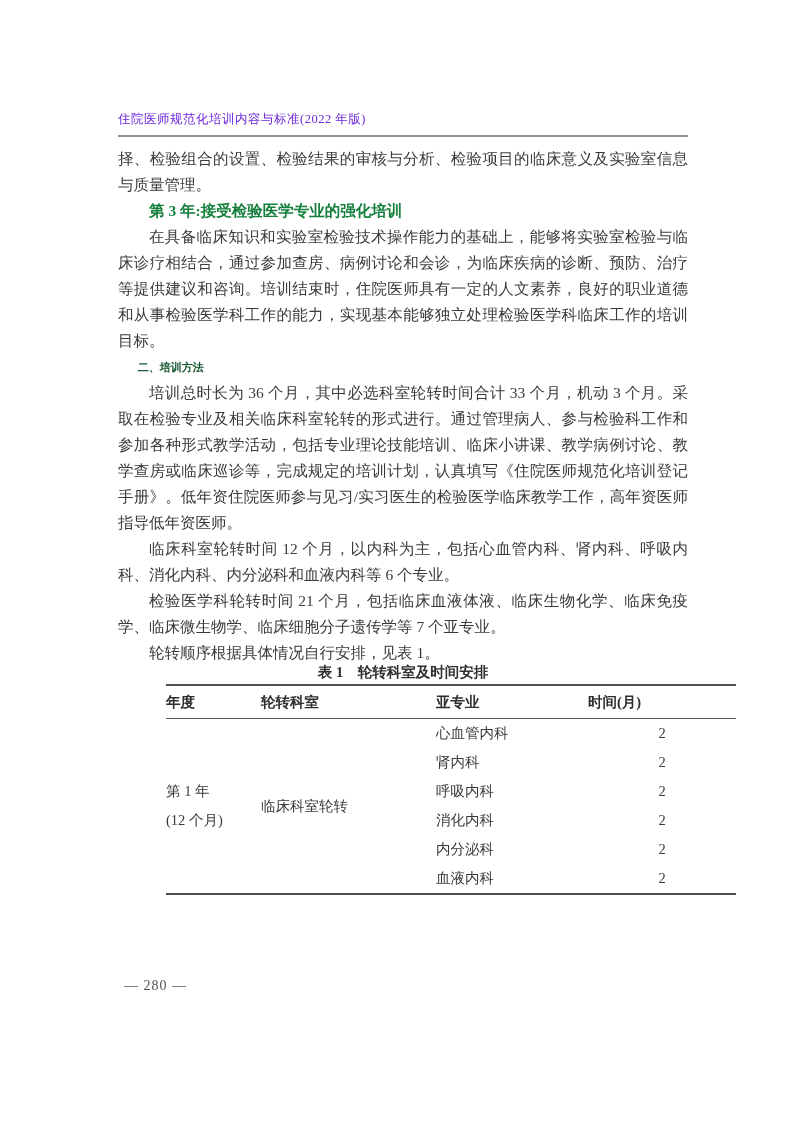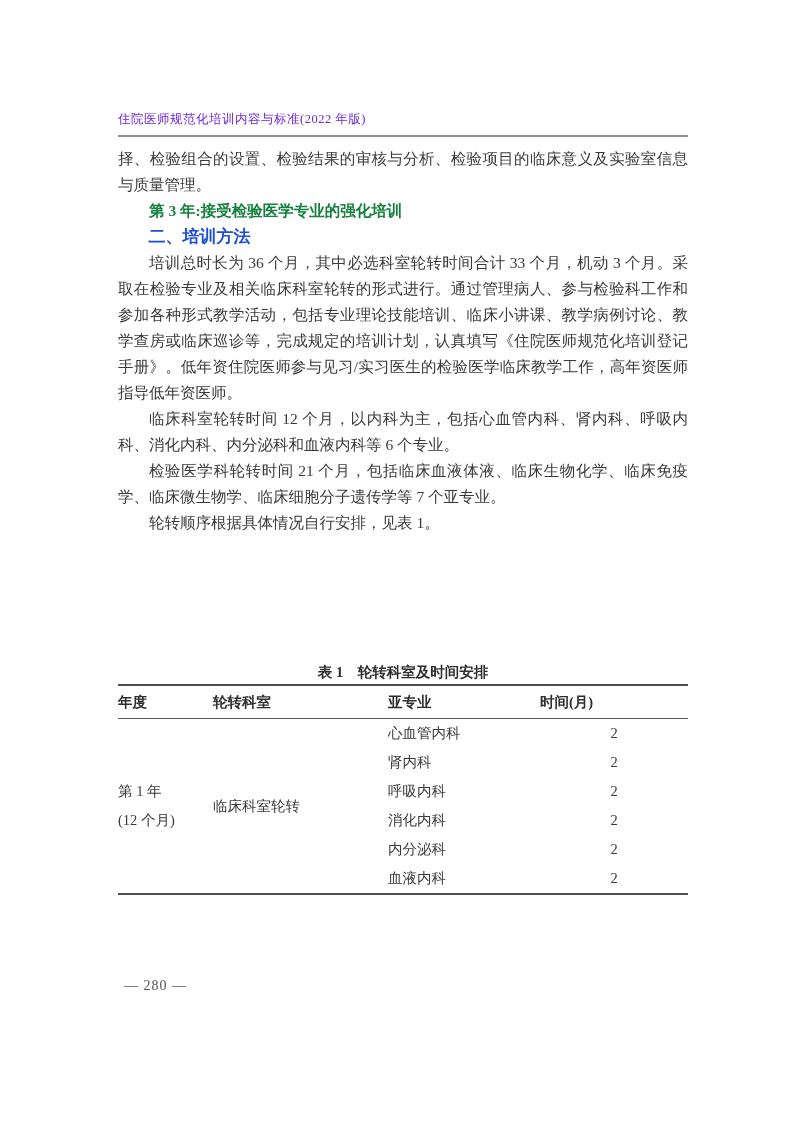--- a/index.html
+++ b/index.html
@@ -38,23 +38,23 @@
     color:#3a3a3a;
   }
   .body-text p{margin:0;}
   .indent{text-indent:2em;}
   .h-year{
     font-weight:bold;
     color:#15803d;
     text-indent:2em;
   }
   .h-section{
-    font-size:17px;
-    font-weight:bold;
-    color:#1d4ed8;
+    font-size:11px;
+    font-weight:bold;
+    color:#14532d;
     text-indent:1.8em;
     margin:7px 0 7px 0;
     line-height:26px;
   }
   .table-section{
     position:absolute;
     left:118px;top:660px;
     width:570px;
   }
   .table-caption{
@@ -66,20 +66,21 @@
     margin:0;
   }
   table.rotation{
     width:570px;
     border-collapse:collapse;
     table-layout:fixed;
     border-top:2px solid #4e4e4e;
     border-bottom:2px solid #4e4e4e;
     font-size:14.5px;
     color:#3a3a3a;
+    margin-left:48px;
   }
   table.rotation col.c1{width:95px;}
   table.rotation col.c2{width:175px;}
   table.rotation col.c3{width:152px;}
   table.rotation col.c4{width:148px;}
   table.rotation thead tr{border-bottom:1px solid #5a5a5a;}
   table.rotation th{
     font-weight:bold;
     color:#2e2e2e;
     height:32px;
@@ -125,20 +126,21 @@
   <div class="content">
 
     <div class="running-header">住院医师规范化培训内容与标准(2022 年版)</div>
     <hr class="header-rule">
 
     <div class="body-text">
       <p>择、检验组合的设置、检验结果的审核与分析、检验项目的临床意义及实验室信息与质量管理。</p>
 
       <p class="h-year">第 3 年:接受检验医学专业的强化培训</p>
 
+      <p class="indent">在具备临床知识和实验室检验技术操作能力的基础上，能够将实验室检验与临床诊疗相结合，通过参加查房、病例讨论和会诊，为临床疾病的诊断、预防、治疗等提供建议和咨询。培训结束时，住院医师具有一定的人文素养，良好的职业道德和从事检验医学科工作的能力，实现基本能够独立处理检验医学科临床工作的培训目标。</p>
 
       <p class="h-section">二、培训方法</p>
 
       <p class="indent">培训总时长为 36 个月，其中必选科室轮转时间合计 33 个月，机动 3 个月。采取在检验专业及相关临床科室轮转的形式进行。通过管理病人、参与检验科工作和参加各种形式教学活动，包括专业理论技能培训、临床小讲课、教学病例讨论、教学查房或临床巡诊等，完成规定的培训计划，认真填写《住院医师规范化培训登记手册》。低年资住院医师参与见习/实习医生的检验医学临床教学工作，高年资医师指导低年资医师。</p>
 
       <p class="indent">临床科室轮转时间 12 个月，以内科为主，包括心血管内科、肾内科、呼吸内科、消化内科、内分泌科和血液内科等 6 个专业。</p>
 
       <p class="indent">检验医学科轮转时间 21 个月，包括临床血液体液、临床生物化学、临床免疫学、临床微生物学、临床细胞分子遗传学等 7 个亚专业。</p>
 
       <p class="indent">轮转顺序根据具体情况自行安排，见表 1。</p>

